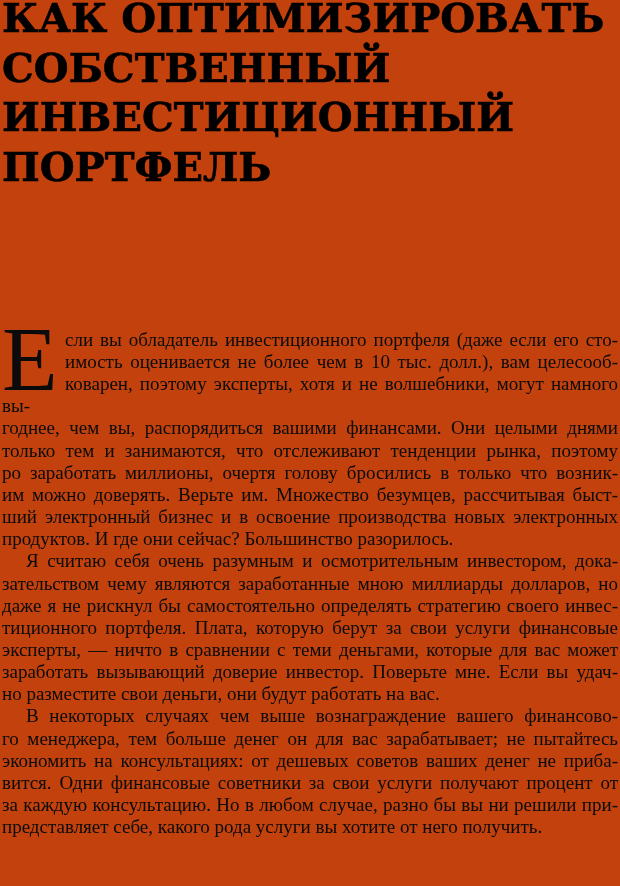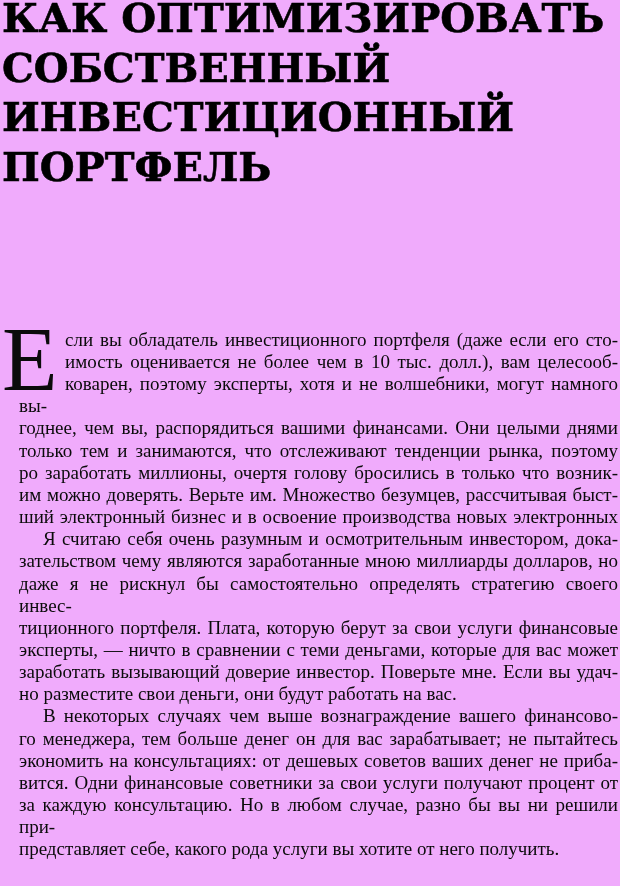--- a/index.html
+++ b/index.html
@@ -3,21 +3,21 @@
 <meta charset="utf-8">
 <style>
   html, body { margin: 0; padding: 0; background: #ffffff; }
   .page {
     position: relative;
     width: 620px;
     height: 886px;
     box-sizing: border-box;
     padding: 0 2px;
     overflow: hidden;
-    background: #f0abfc;
+    background: #c2410c;
     color: #0b0b0b;
   }
   .title {
     margin: -7px 0 0 0;
     font-family: "DejaVu Serif", serif;
     font-weight: bold;
     font-size: 40px;
     line-height: 49.7px;
     color: #000000;
     -webkit-text-stroke: 0.6px #000000;
@@ -26,21 +26,20 @@
   .body {
     margin-top: 137px;
     font-family: "Liberation Serif", serif;
     font-size: 19px;
     line-height: 22.15px;
   }
   .para { margin: 0; }
   .line {
     text-align: justify;
     text-align-last: justify;
-    margin-left: 17px;
   }
   .line.end { text-align-last: left; }
   .line.indent { padding-left: 24px; }
   .dropcap {
     float: left;
     width: 56px;
     height: 66px;
     margin-right: 7px;
     font-family: "Liberation Serif", serif;
     font-size: 91px;
@@ -65,20 +64,21 @@
     <div class="para">
       <span class="dropcap">Е</span>
       <div class="line">сли вы обладатель инвестиционного портфеля (даже если его сто-</div>
       <div class="line">имость оценивается не более чем в 10 тыс. долл.), вам целесооб-</div>
       <div class="line">коварен, поэтому эксперты, хотя и не волшебники, могут намного вы-</div>
       <div class="line">годнее, чем вы, распорядиться вашими финансами. Они целыми днями</div>
       <div class="line">только тем и занимаются, что отслеживают тенденции рынка, поэтому</div>
       <div class="line">ро заработать миллионы, очертя голову бросились в только что возник-</div>
       <div class="line">им можно доверять. Верьте им. Множество безумцев, рассчитывая быст-</div>
       <div class="line">ший электронный бизнес и в освоение производства новых электронных</div>
+      <div class="line end">продуктов. И где они сейчас? Большинство разорилось.</div>
     </div>
 
     <div class="para">
       <div class="line indent">Я считаю себя очень разумным и осмотрительным инвестором, дока-</div>
       <div class="line">зательством чему являются заработанные мною миллиарды долларов, но</div>
       <div class="line">даже я не рискнул бы самостоятельно определять стратегию своего инвес-</div>
       <div class="line">тиционного портфеля. Плата, которую берут за свои услуги финансовые</div>
       <div class="line">эксперты, — ничто в сравнении с теми деньгами, которые для вас может</div>
       <div class="line">заработать вызывающий доверие инвестор. Поверьте мне. Если вы удач-</div>
       <div class="line end">но разместите свои деньги, они будут работать на вас.</div>

